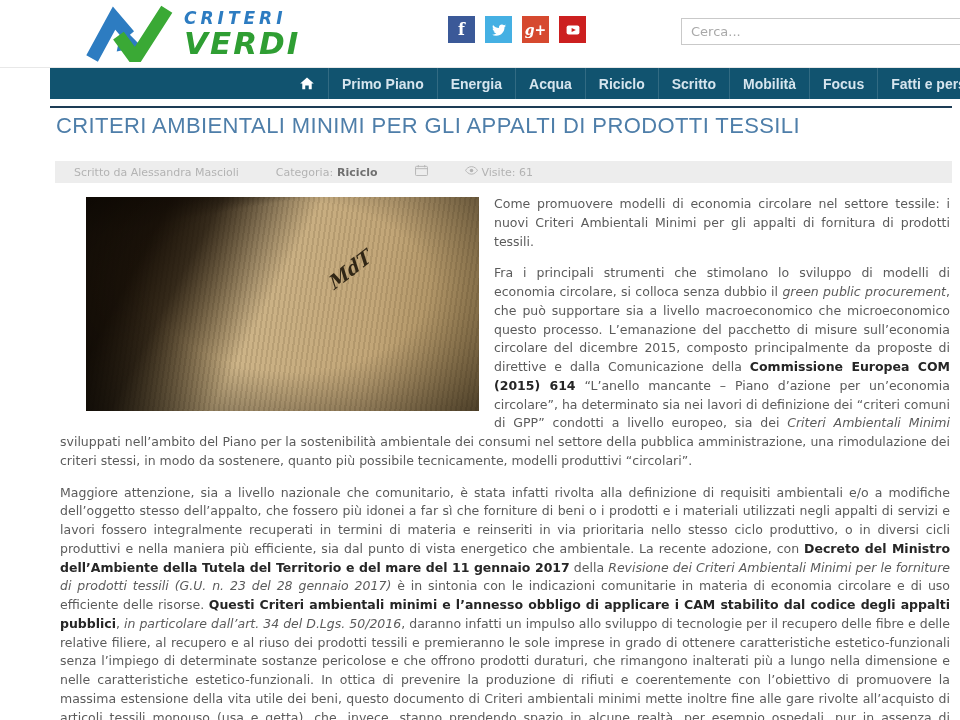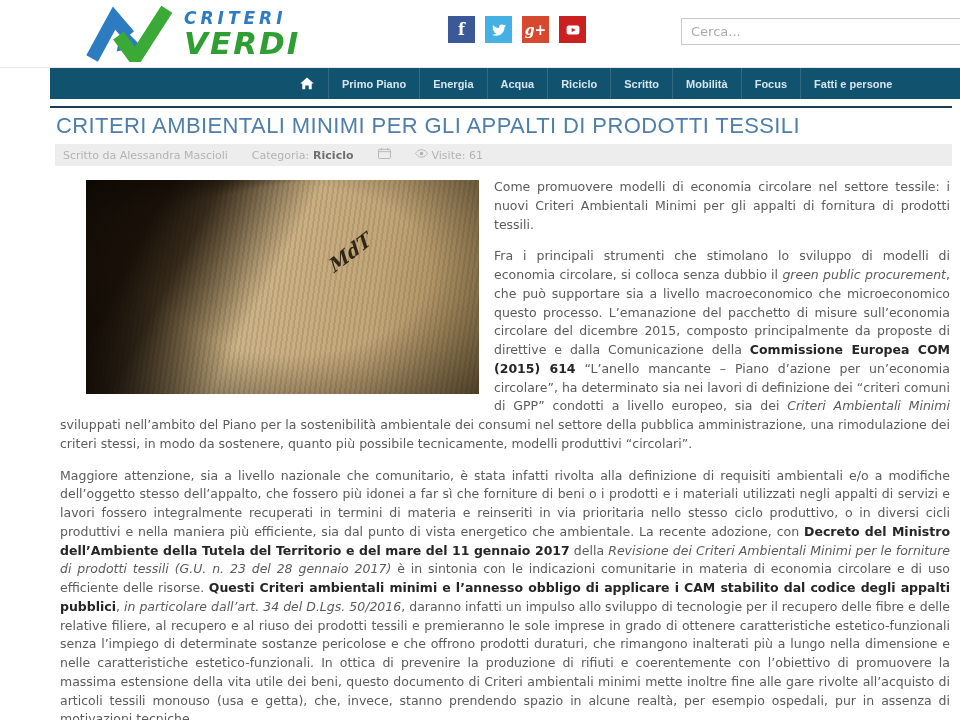--- a/index.html
+++ b/index.html
@@ -57,21 +57,21 @@
   .nav ul {
     list-style: none; margin: 0; padding: 0 0 0 236px;
     display: flex; height: 100%;
     white-space: nowrap;
   }
   .nav li {
     display: flex; align-items: center;
     padding: 0 13px;
     color: #d6e5ee;
     font-family: "Liberation Sans", sans-serif;
-    font-size: 11px; font-weight: bold;
+    font-size: 14px; font-weight: bold;
     cursor: pointer;
     border-left: 1px solid rgba(255,255,255,0.14);
     flex: 0 0 auto;
   }
   .nav li:first-child { border-left: none; }
   .nav li svg { width: 16px; height: 16px; }
 
   
   .title-block {
     margin: 7px 8px 0 50px;
@@ -80,24 +80,24 @@
   }
   .title-block h1 {
     margin: 0;
     font-family: "Liberation Sans", sans-serif;
     font-weight: normal;
     font-size: 22px;
     letter-spacing: 0.4px;
     color: #4e7ea9;
   }
   .meta {
-    margin: 5px 8px 0 55px;
+    margin: 22px 8px 0 55px;
     background: #ededed;
-    padding: 4px 8px;
-    display: flex; align-items: center; gap: 24px;
+    padding: 4px 19px;
+    display: flex; align-items: center; gap: 37px;
     font-size: 11px; color: #b3b3b3;
   }
   .meta .m-item { display: flex; align-items: center; gap: 4px; }
   .meta .m-strong { color: #6f6f6f; font-weight: bold; }
   .meta .cat-link { cursor: pointer; }
   .meta svg { width: 13px; height: 11px; flex: 0 0 auto; }
 
   
   .article {
     margin: 12px 10px 0 60px;

